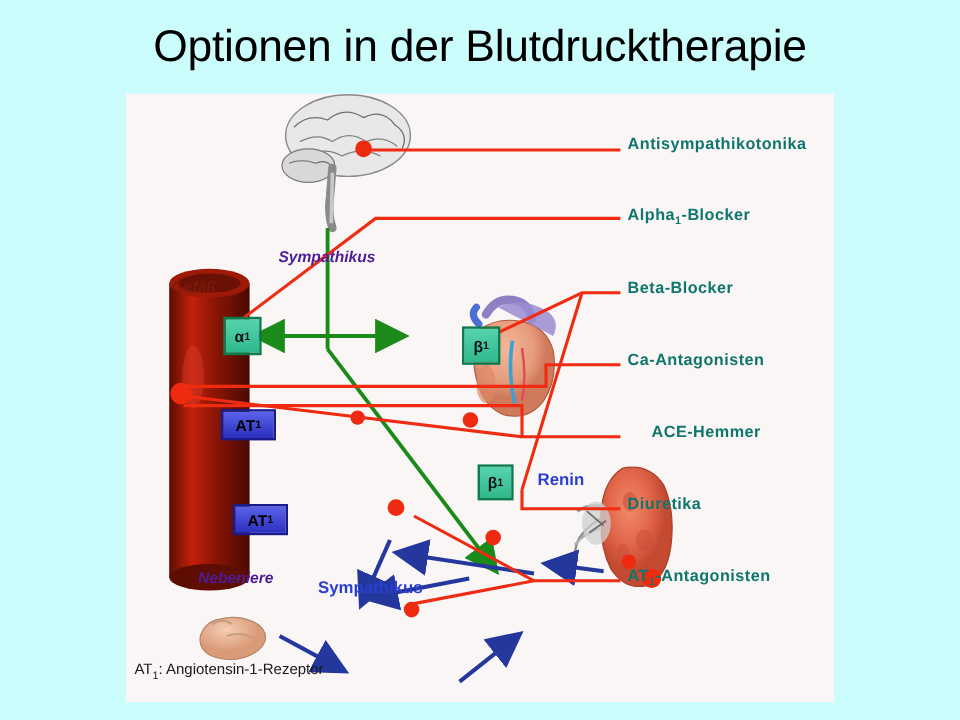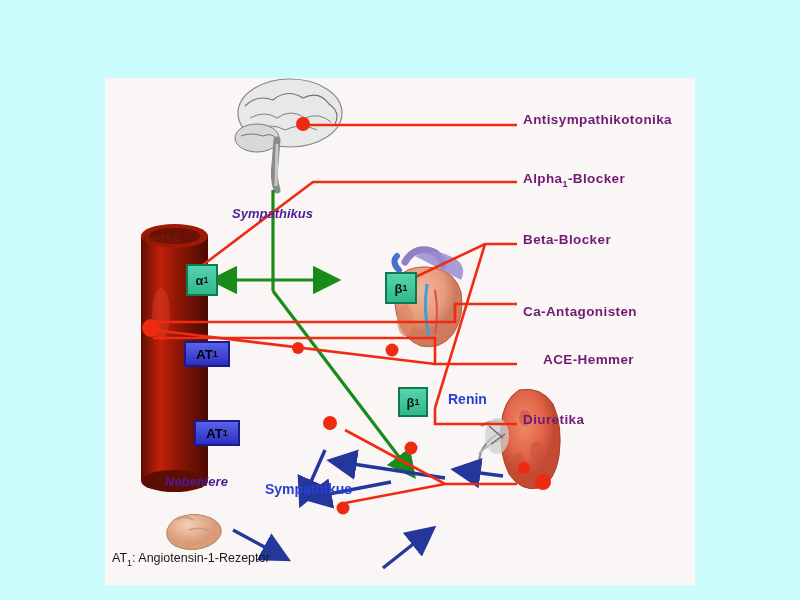--- a/index.html
+++ b/index.html
@@ -27,21 +27,21 @@
     position:absolute;
     left:105px;top:78px;
     width:590px;height:507px;
     background:#faf6f5;
   }
 
   #svgwrap{position:absolute;left:0;top:0;width:590px;height:507px;}
 
   .lbl{
     position:absolute;
-    color:#701a75;
+    color:#0f766e;
     font-size:13.5px;
     font-weight:bold;
     white-space:nowrap;
     letter-spacing:0.4px;
   }
   .lbl sub{font-size:9px;}
 
   .organ-lbl{
     position:absolute;
     font-size:13px;
@@ -89,20 +89,21 @@
     font-family:"Liberation Sans", sans-serif;
   }
   #footnote sub{font-size:9px;}
   #footnote div{white-space:nowrap;}
 </style>
 </head>
 <body>
 
 <div id="slide">
 
+  <div id="title">Optionen in der Blutdrucktherapie</div>
 
   <div id="panel">
 
     <svg id="svgwrap" viewBox="0 0 590 507">
       <defs>
         <marker id="grnArrow" markerWidth="9" markerHeight="9" refX="7" refY="4.5" orient="auto">
           <path d="M0,0 L9,4.5 L0,9 Z" fill="#1a8a1a"></path>
         </marker>
         <marker id="bluArrow" markerWidth="9" markerHeight="9" refX="7" refY="4.5" orient="auto">
           <path d="M0,0 L9,4.5 L0,9 Z" fill="#23379c"></path>
@@ -262,32 +263,35 @@
     </div>
 
     <div class="lbl" style="left:418px;top:93px;">
       <span>Alpha</span><sub>1</sub><span>-Blocker</span>
     </div>
 
     <div class="lbl" style="left:418px;top:154px;">
       <span>Beta-Blocker</span>
     </div>
 
-    <div class="lbl" style="left:418px;top:226px;">
+    <div class="lbl" style="left:418px;top:214px;">
       <span>Ca-Antagonisten</span>
     </div>
 
     <div class="lbl" style="left:438px;top:274px;">
       <span>ACE-Hemmer</span>
     </div>
 
     <div class="lbl" style="left:418px;top:334px;">
       <span>Diuretika</span>
     </div>
 
+    <div class="lbl" style="left:418px;top:394px;">
+      <span>AT</span><sub>1</sub><span>-Antagonisten</span>
+    </div>
 
   </div>
 
   <div id="footnote">
     <div><span>AT</span><sub>1</sub><span>: Angiotensin-1-Rezeptor</span></div>
     
     
   </div>
 
 </div>

